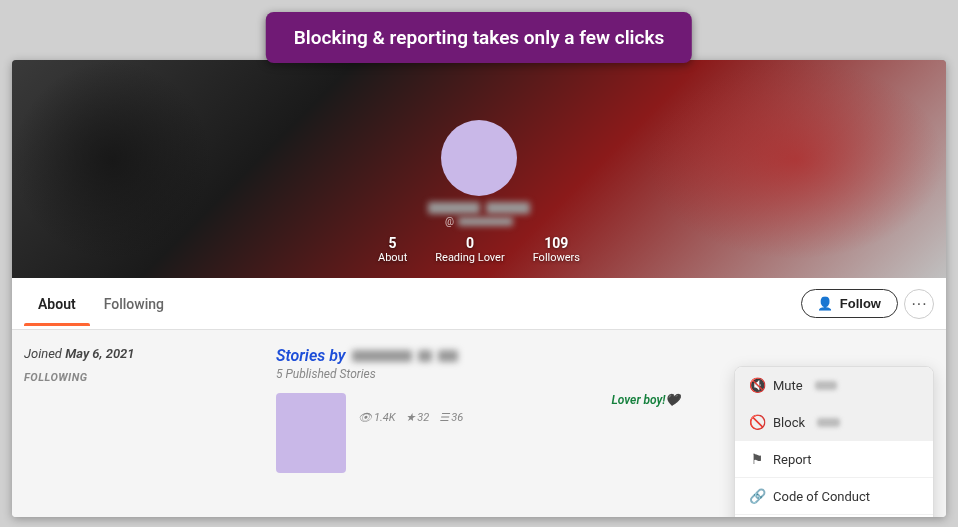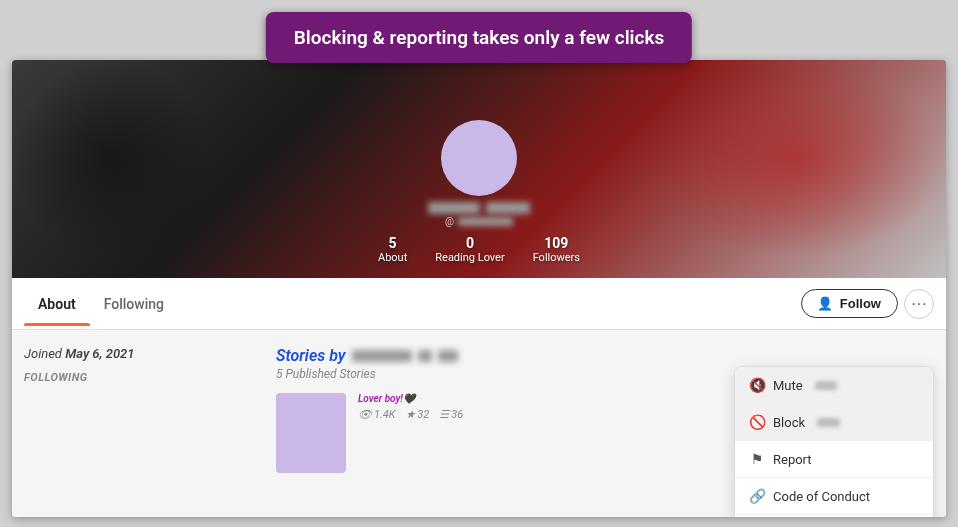--- a/index.html
+++ b/index.html
@@ -274,24 +274,25 @@
       width: 70px;
       height: 80px;
       border-radius: 4px;
       background: #c9b8e8;
       flex-shrink: 0;
     }
     .story-info {
       flex: 1;
     }
     .story-title {
-      font-size: 10px;
-      font-weight: 600;
-      color: #a21caf;
+      font-size: 12px;
+      font-weight: 600;
+      color: #15803d;
       margin-bottom: 4px;
+      text-align: center;
     }
     .story-stats {
       display: flex;
       gap: 10px;
       font-size: 11px;
       color: #888;
       align-items: center;
     }
     .story-stat-item {
       display: flex;

